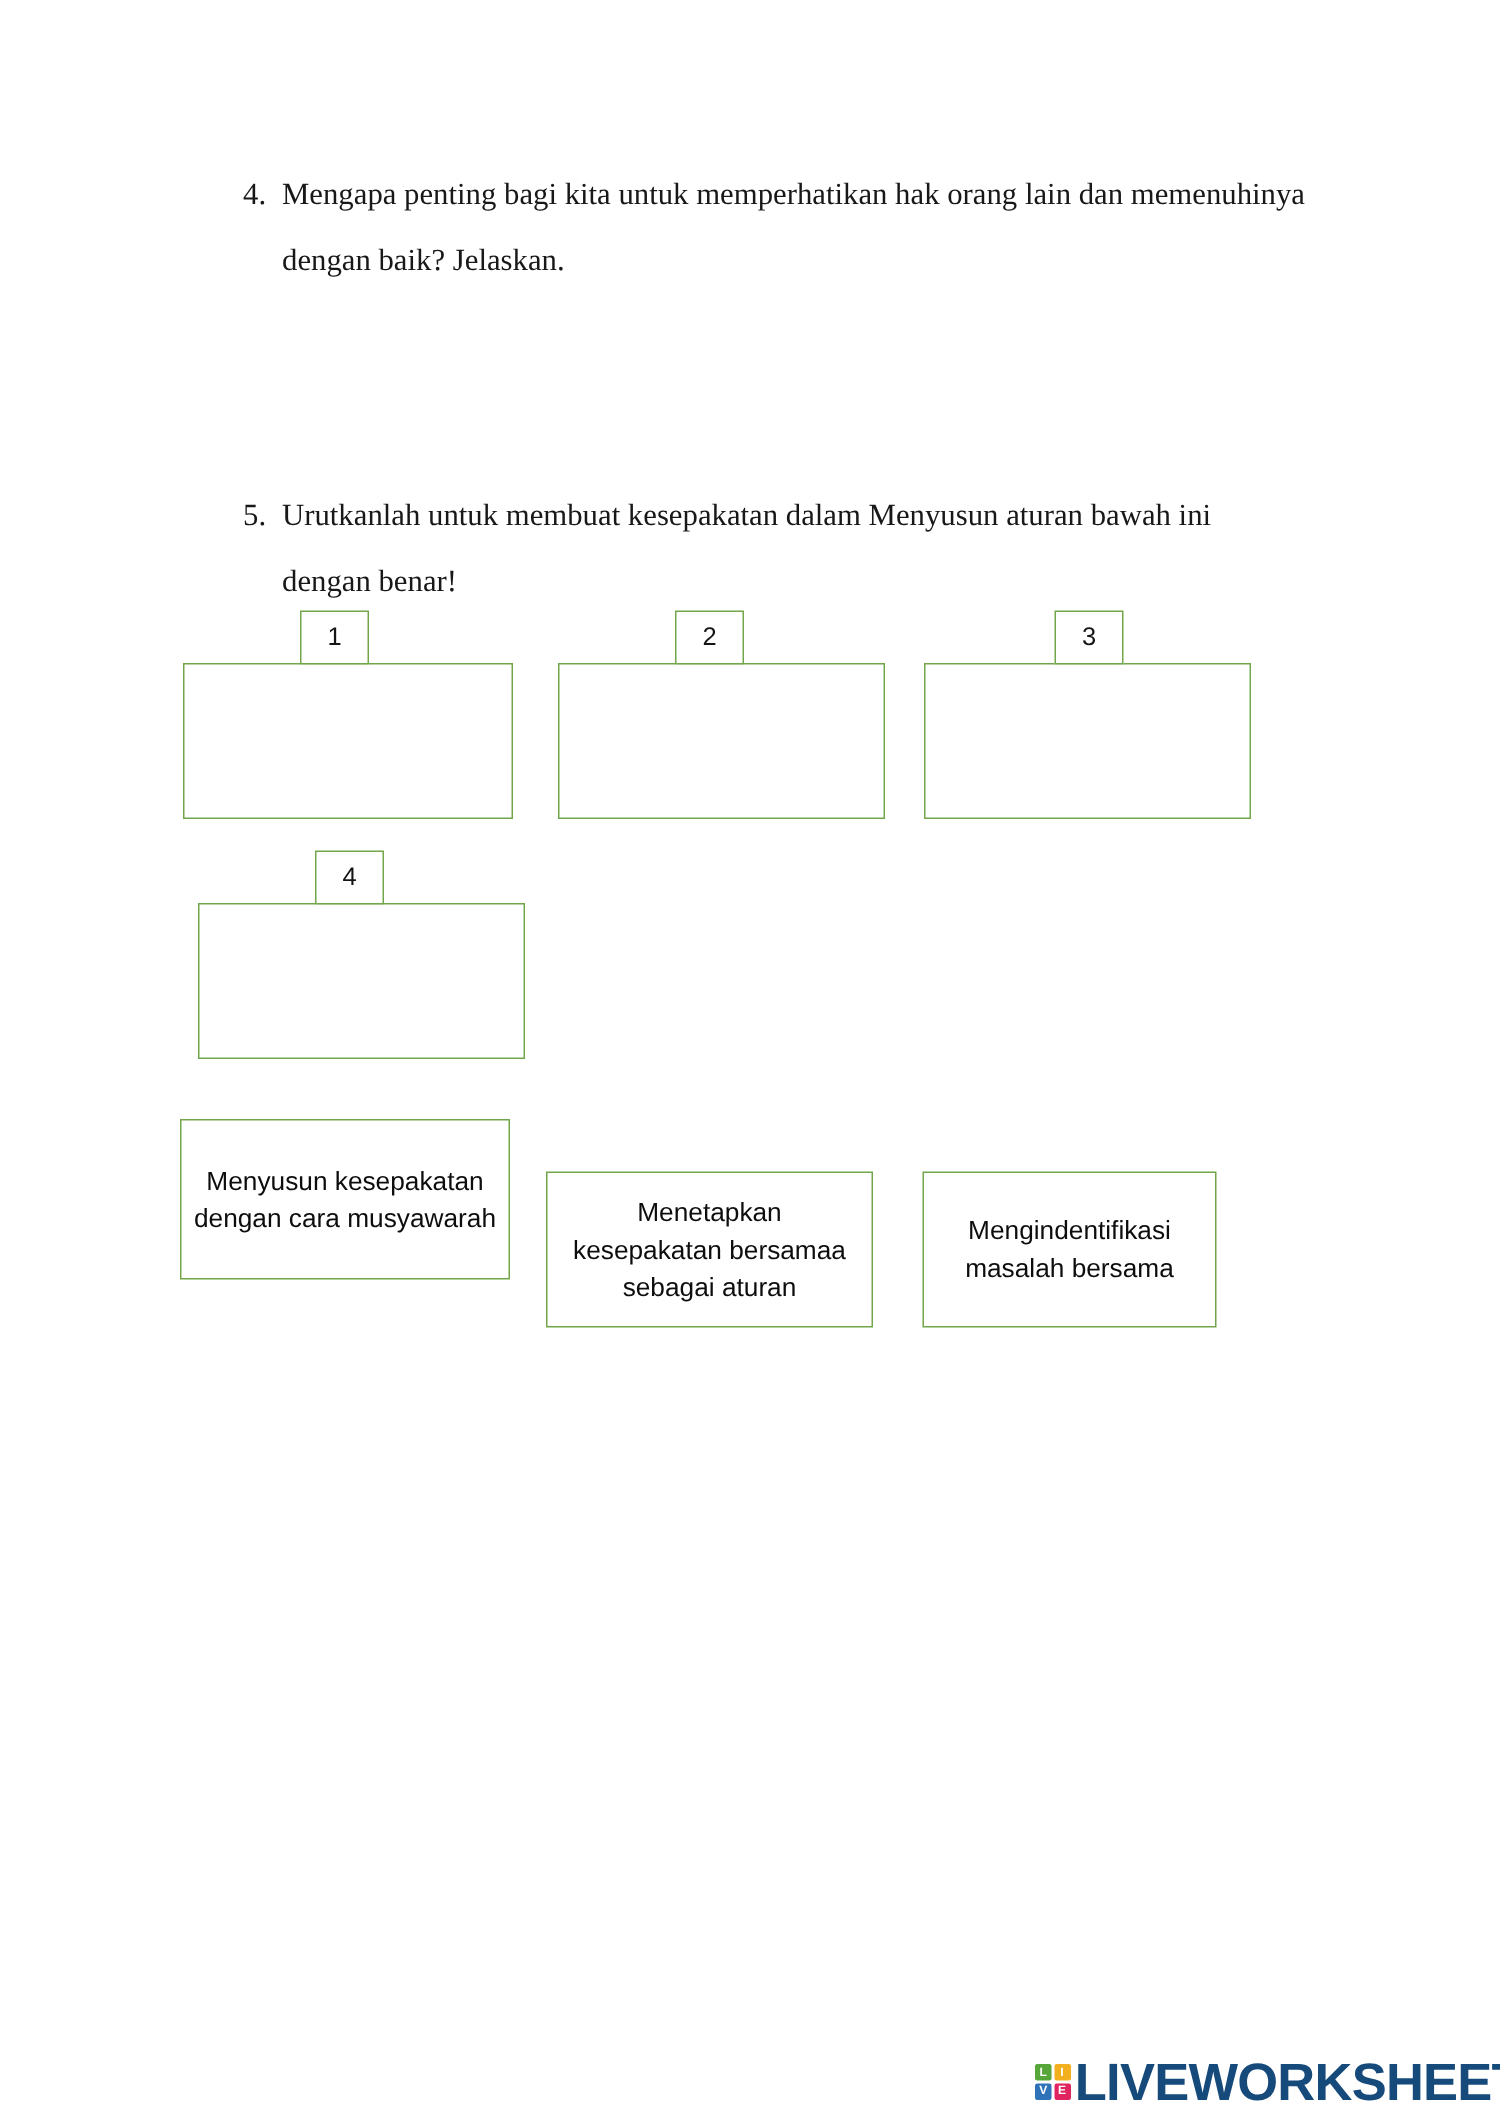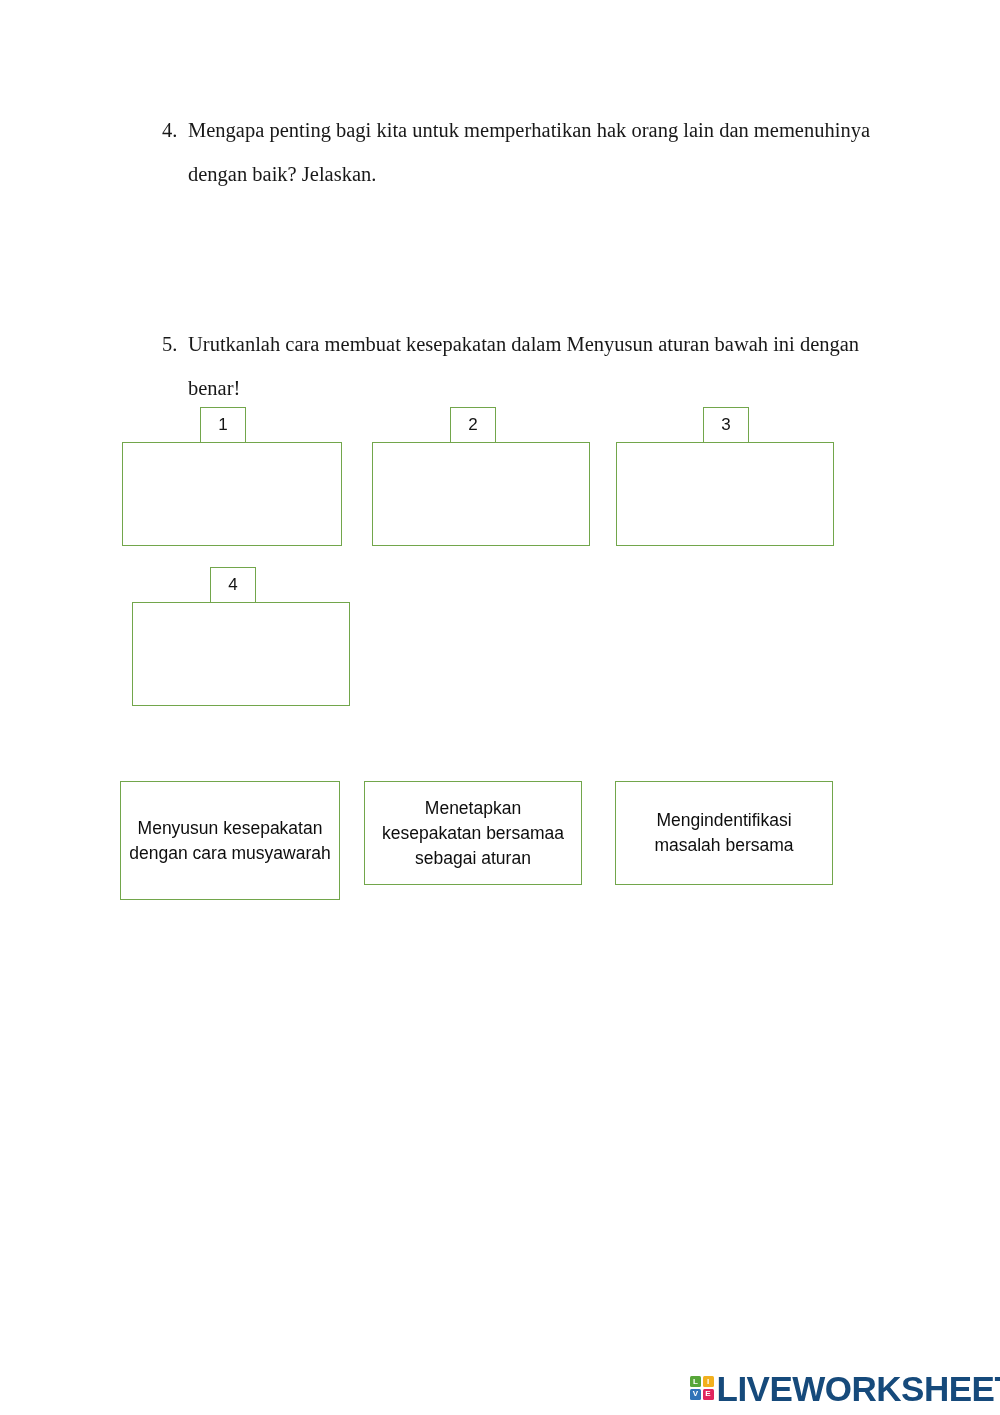--- a/index.html
+++ b/index.html
@@ -137,21 +137,21 @@
 
 <div class="page">
 
   <div class="question" id="question-4">
     <div class="q-num">4.</div>
     <div class="q-text">Mengapa penting bagi kita untuk memperhatikan hak orang lain dan memenuhinya dengan baik? Jelaskan.</div>
   </div>
 
   <div class="question" id="question-5">
     <div class="q-num">5.</div>
-    <div class="q-text">Urutkanlah cara membuat kesepakatan dalam Menyusun aturan bawah ini dengan benar!</div>
+    <div class="q-text">Urutkanlah untuk membuat kesepakatan dalam Menyusun aturan bawah ini dengan benar!</div>
   </div>
 
   <div class="drop-group">
     <div class="drop-tab" style="left:200px; top:407px; width:46px; height:36px;">1</div>
     <div class="drop-zone" style="left:122px; top:442px; width:220px; height:104px;"></div>
   </div>
 
   <div class="drop-group">
     <div class="drop-tab" style="left:450px; top:407px; width:46px; height:36px;">2</div>
     <div class="drop-zone" style="left:372px; top:442px; width:218px; height:104px;"></div>
@@ -160,29 +160,29 @@
   <div class="drop-group">
     <div class="drop-tab" style="left:703px; top:407px; width:46px; height:36px;">3</div>
     <div class="drop-zone" style="left:616px; top:442px; width:218px; height:104px;"></div>
   </div>
 
   <div class="drop-group">
     <div class="drop-tab" style="left:210px; top:567px; width:46px; height:36px;">4</div>
     <div class="drop-zone" style="left:132px; top:602px; width:218px; height:104px;"></div>
   </div>
 
-  <div class="option-card" style="left:120px; top:781px; width:220px; height:119px;">
+  <div class="option-card" style="left:120px; top:746px; width:220px; height:107px;">
     <span>Menyusun kesepakatan dengan cara musyawarah</span>
   </div>
 
   <div class="option-card" style="left:364px; top:781px; width:218px; height:104px;">
     <span>Menetapkan kesepakatan bersamaa sebagai aturan</span>
   </div>
 
-  <div class="option-card" style="left:615px; top:781px; width:218px; height:104px;">
+  <div class="option-card" style="left:615px; top:781px; width:196px; height:104px;">
     <span>Mengindentifikasi masalah bersama</span>
   </div>
 
 
   <div id="lw-logo">
     <div class="lw-tiles">
       <div class="lw-tile" id="lw-tile-l">L</div>
       <div class="lw-tile" id="lw-tile-i">I</div>
       <div class="lw-tile" id="lw-tile-v">V</div>
       <div class="lw-tile" id="lw-tile-e">E</div>

